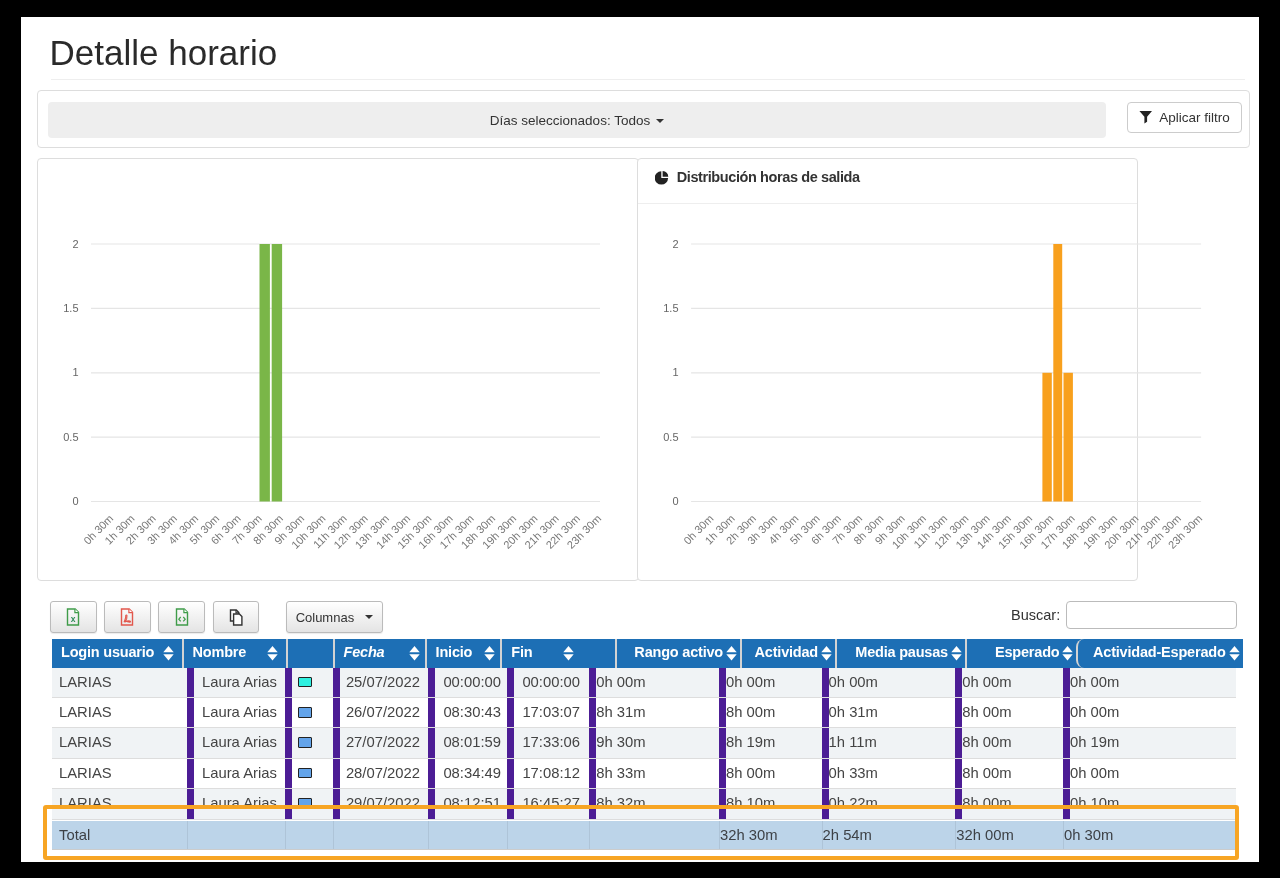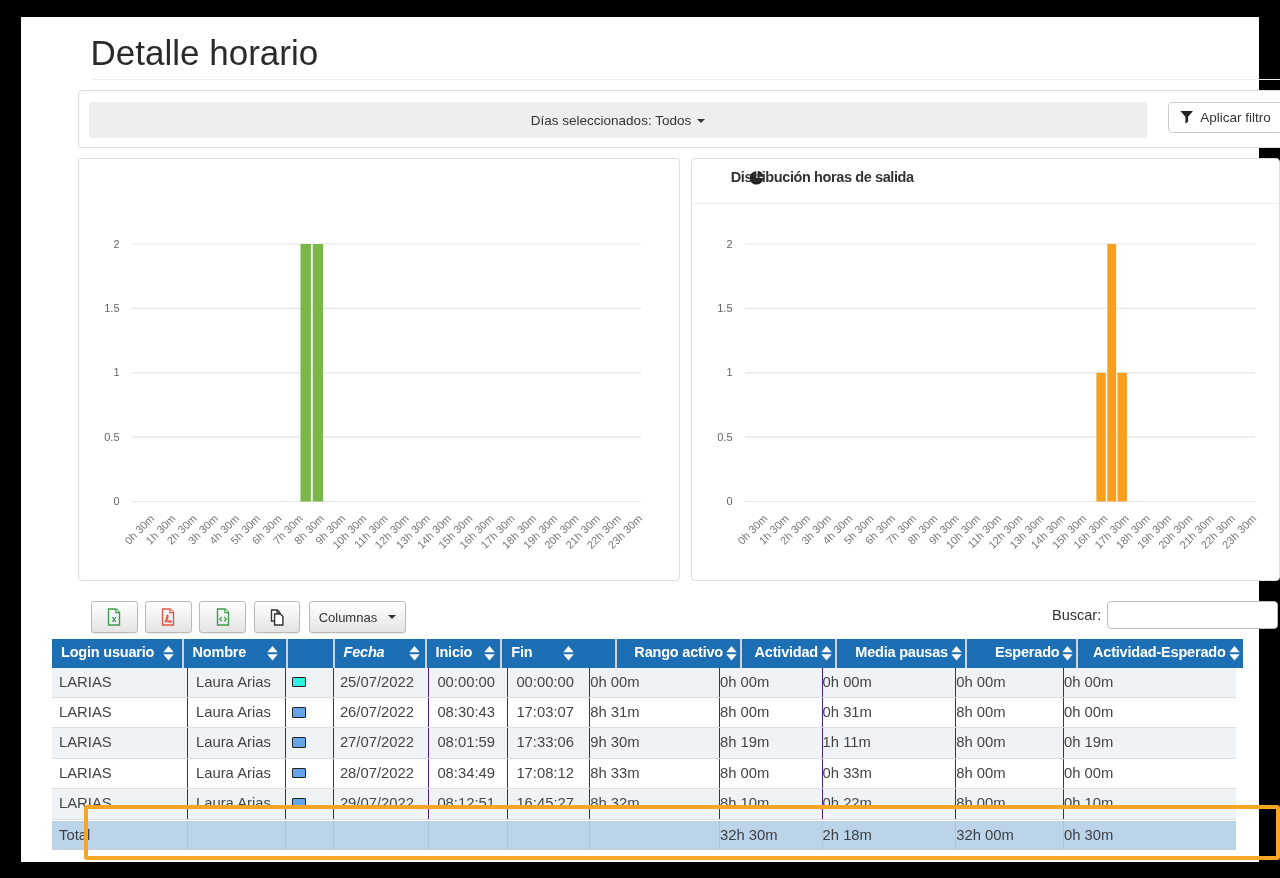--- a/index.html
+++ b/index.html
@@ -1,43 +1,43 @@
 <!DOCTYPE html>
 <html><head><meta charset="utf-8">
 <style>
 * { margin:0; padding:0; box-sizing:border-box; }
 html,body { width:1280px; height:878px; background:#000; font-family:"Liberation Sans", sans-serif; overflow:hidden; }
 #page { position:absolute; left:21px; top:17px; width:1238px; height:844.5px; background:#fff; }
-.abs { position:absolute;margin-left:41px; }
+.abs { position:absolute; }
 #title { left:28.6px; top:17.5px; font-size:35px; line-height:35px; color:#2a2a2a; font-weight:400; letter-spacing:0; }
 #hr { left:30px; top:62px; width:1193.5px; height:1px; background:#eee; }
 .panel { border:1px solid #ddd; border-radius:4px; background:#fff; }
 #fpanel { left:16px; top:72.5px; width:1213px; height:58px; }
 #fbar { position:absolute; left:10px; top:11px; width:1058px; height:36px; background:#eee; border-radius:4px; text-align:center; line-height:37px; font-size:13.5px; color:#333; }
 .caret { display:inline-block; width:0; height:0; border-left:4px solid transparent; border-right:4px solid transparent; border-top:4px solid #333; vertical-align:2px; margin-left:6px; }
 #fbtn { position:absolute; left:1089px; top:11.1px; width:114.5px; height:31.4px; border:1px solid #ccc; border-radius:4px; background:#fff; display:flex; align-items:center; justify-content:center; font-size:13.5px; color:#333; }
 .cpanel { top:140.7px; height:423.3px; }
 #cp1 { left:16px; width:601.5px; }
-#cp2 { left:629px; width:589px; }
+#cp2 { left:616px; width:501px; }
 .chead { height:45.3px; border-bottom:1px solid #eee; position:relative; }
 .ctitle { position:absolute; font-size:14.5px; font-weight:bold; color:#333; top:10.5px; letter-spacing:-0.4px; }
 .btn { position:absolute; top:584px; height:32px; background:linear-gradient(#fff, #e4e4e4); border:1px solid #bbb; border-radius:3px; display:flex; align-items:center; justify-content:center; box-shadow:0 1px 1px rgba(0,0,0,0.08); }
 .ebtn { width:46.4px; }
-#colbtn { left:247px; width:96.8px; font-size:13px; color:#333; }
+#colbtn { left:265px; width:96.8px; font-size:13px; color:#333; }
 #buscarlbl { left:990px; top:584px; width:62px; height:28px; line-height:28px; font-size:14.5px; color:#333; }
 #buscarin { left:1044.5px; top:584px; width:171px; height:27.7px; border:1px solid #bbb; border-radius:4px; background:#fff; }
 #thead { position:absolute; left:31px; top:622.3px; width:1190.6px; height:28.3px; background:#1d6fb5; display:flex; }
 #thead > div { position:relative; height:100%; line-height:26px; }
 #thead > div + div { border-left:2px solid #d3d3d3; }
 .ht { font-size:14.5px; letter-spacing:-0.2px; font-weight:bold; color:#fff; padding-left:9px; }
 .htr { position:absolute; right:17px; font-size:14.5px; letter-spacing:-0.2px; font-weight:bold; color:#fff; white-space:nowrap; }
 .sic { position:absolute; top:7px; } .sic svg { display:block; }
 .trow { position:absolute; left:31px; width:1184.4px; height:30.4px; display:flex; border-bottom:1px solid #ddd; font-size:14.8px; color:#444; }
 .trow > div { height:100%; line-height:29px; overflow:hidden; white-space:nowrap; }
-.trow > div + div { border-left:1px solid #4c1d95; }
+.trow > div + div { border-left:7px solid #4c1d95; }
 .pl7 { padding-left:7px; } .pl8 { padding-left:8px; }
 .num { text-align:left; padding-right:9.5px; }
 .sw { display:inline-block; width:14.5px; height:10.5px; border:1.5px solid #222; border-radius:1px; margin-left:6px; margin-top:9px; }
 .sw.cy { background:#2ef0e0; }
 .sw.bl { background:#63a4ea; }
 .total { background:#bcd4e9; height:29.1px; border-bottom:1px solid #ccc; color:#3d4146; }
 .total > div + div { border-left:1px solid #aec4d8; }
 #orange { left:22.3px; top:787.6px; width:1195.5px; height:55.8px; border:4.5px solid #f7a524; border-radius:3px; z-index:50; }
 </style></head>
 <body>
@@ -234,21 +234,21 @@
       </div>
       <div class="th" style="width:116.1px;">
         <span class="htr">Esperado</span>
         <span class="sic" style="right:3px">
           <svg class="si" width="11" height="14.5" viewBox="0 0 11 14.5">
             <path d="M5.5 0 L10.7 6.3 L0.3 6.3 Z" fill="#fff"></path>
             <path d="M0.3 8.2 L10.7 8.2 L5.5 14.5 Z" fill="#fff"></path>
           </svg>
         </span>
       </div>
-      <div class="th" style="width:173px;">
+      <div class="th" style="width:173px;border-radius:8px;">
         <span class="htr">Actividad-Esperado</span>
         <span class="sic" style="right:3px">
           <svg class="si" width="11" height="14.5" viewBox="0 0 11 14.5">
             <path d="M5.5 0 L10.7 6.3 L0.3 6.3 Z" fill="#fff"></path>
             <path d="M0.3 8.2 L10.7 8.2 L5.5 14.5 Z" fill="#fff"></path>
           </svg>
         </span>
       </div>
     </div>
 <div class="trow" style="top:650.6px;background:#f0f3f5">
@@ -318,18 +318,18 @@
     </div>
 <div class="trow total" style="top:803.6px">
       <div style="width:135px"><span class="pl7">Total</span></div>
       <div style="width:97.5px"></div>
       <div style="width:48.9px"></div>
       <div style="width:95px"></div>
       <div style="width:79px"></div>
       <div style="width:81.9px"></div>
       <div class="num" style="width:129.7px"></div>
       <div class="num" style="width:102.6px">32h 30m</div>
-      <div class="num" style="width:133.7px">2h 18m</div>
+      <div class="num" style="width:133.7px">2h 54m</div>
       <div class="num" style="width:107.8px">32h 00m</div>
       <div class="num" style="width:173.3px">0h 30m</div>
     </div>
   <div class="abs" id="orange"></div>
 </div>
 
 </body></html>

